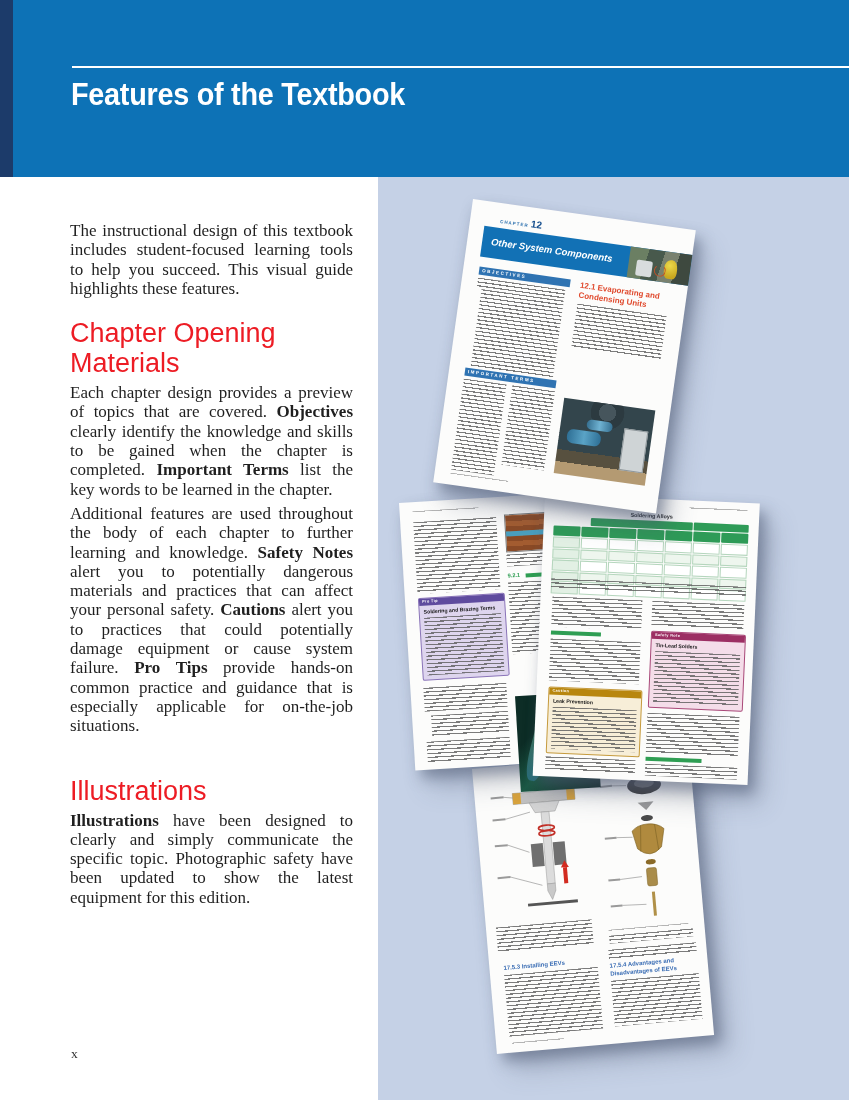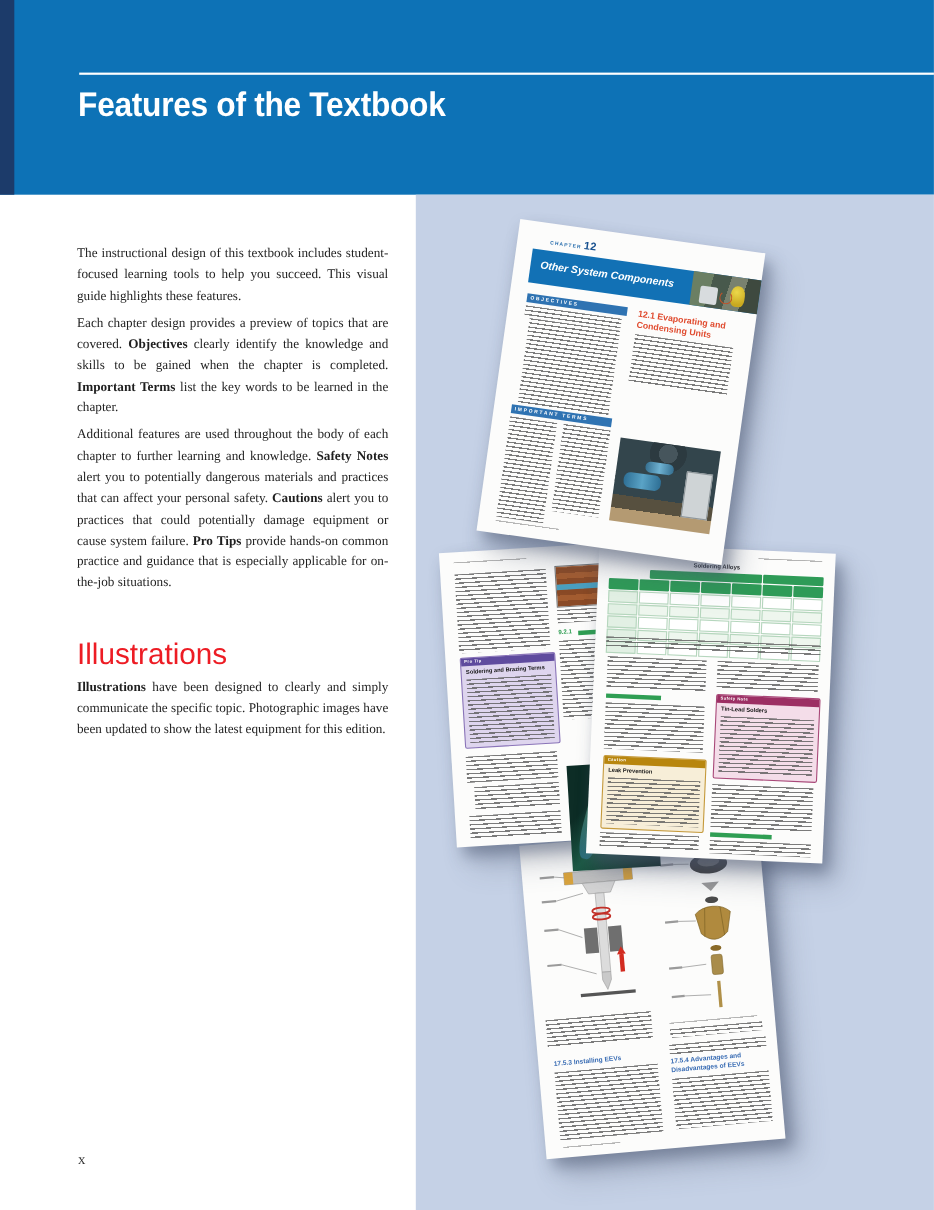--- a/index.html
+++ b/index.html
@@ -12,21 +12,21 @@
   .header-rule{position:absolute;left:72px;right:0;top:66px;height:2px;background:#ffffff;}
   .page-title{position:absolute;left:71px;top:78px;margin:0;color:#ffffff;
       font-family:"Liberation Sans", sans-serif;font-weight:700;font-size:31px;line-height:34px;
       transform:scaleX(.93);transform-origin:left center;letter-spacing:-.3px;white-space:nowrap;}
 
   
   .panel{position:absolute;left:378px;top:177px;width:471px;height:923px;background:#c5d1e6;}
 
   
   .copy{position:absolute;left:70px;top:221px;width:283px;color:#1f1f1f;}
-  .copy p{margin:0;font-size:12px;line-height:19.3px;text-align:justify;}
+  .copy p{margin:0;font-size:17px;line-height:19.3px;text-align:justify;}
   .copy h2{margin:0;color:#ed1c24;font-family:"Liberation Sans", sans-serif;font-weight:400;
            font-size:27px;line-height:30px;letter-spacing:0;}
   .copy h2.h-1{margin-top:20px;}
   .copy h2.h-2{margin-top:48px;}
   .copy h2.h-3{margin-top:40px;}
   .copy p.follows{margin-top:5px;}
   .page-num{position:absolute;left:71px;top:1046px;font-size:13.5px;color:#333;}
 
   
   .thumb{position:absolute;background:#fcfcfb;
@@ -115,26 +115,27 @@
   <div class="header-rule"></div>
   <h1 class="page-title">Features of the Textbook</h1>
 </div>
 <div class="brand-strip"></div>
 
 <div class="panel"></div>
 
 <div class="copy">
   <p class="intro">The instructional design of this textbook includes student-focused learning tools to help you succeed. This visual guide highlights these features.</p>
 
+  <h2 class="h-1">Chapter Opening Materials</h2>
   <p class="follows"><span>Each chapter design provides a preview of topics that are covered. </span><b>Objectives</b><span> clearly identify the knowledge and skills to be gained when the chapter is completed. </span><b>Important Terms</b><span> list the key words to be learned in the chapter.</span></p>
 
   <p class="follows"><span>Additional features are used throughout the body of each chapter to further learning and knowledge. </span><b>Safety Notes</b><span> alert you to potentially dangerous materials and practices that can affect your personal safety. </span><b>Cautions</b><span> alert you to practices that could potentially damage equipment or cause system failure. </span><b>Pro Tips</b><span> provide hands-on common practice and guidance that is especially applicable for on-the-job situations.</span></p>
 
   <h2 class="h-3">Illustrations</h2>
-  <p class="follows"><b>Illustrations</b><span> have been designed to clearly and simply communicate the specific topic. Photographic images have been updated to show the latest equipment for this edition.</span></p>
+  <p class="follows"><b>Illustrations</b><span> have been designed to clearly and simply communicate the specific topic. Photographic safety have been updated to show the latest equipment for this edition.</span></p>
 </div>
 
 <div class="page-num">x</div>
 
 <div class="thumb t-illus">
   <div class="abs sim-light" style="right:14px;top:9px;width:72px;height:3px;"></div>
 
   <svg class="abs" style="left:14px;top:18px;" width="100" height="136" viewBox="0 0 100 136">
     <rect x="2" y="12" width="13" height="2" fill="#9a9a9a"></rect>
     <rect x="2" y="34" width="13" height="2" fill="#9a9a9a"></rect>

